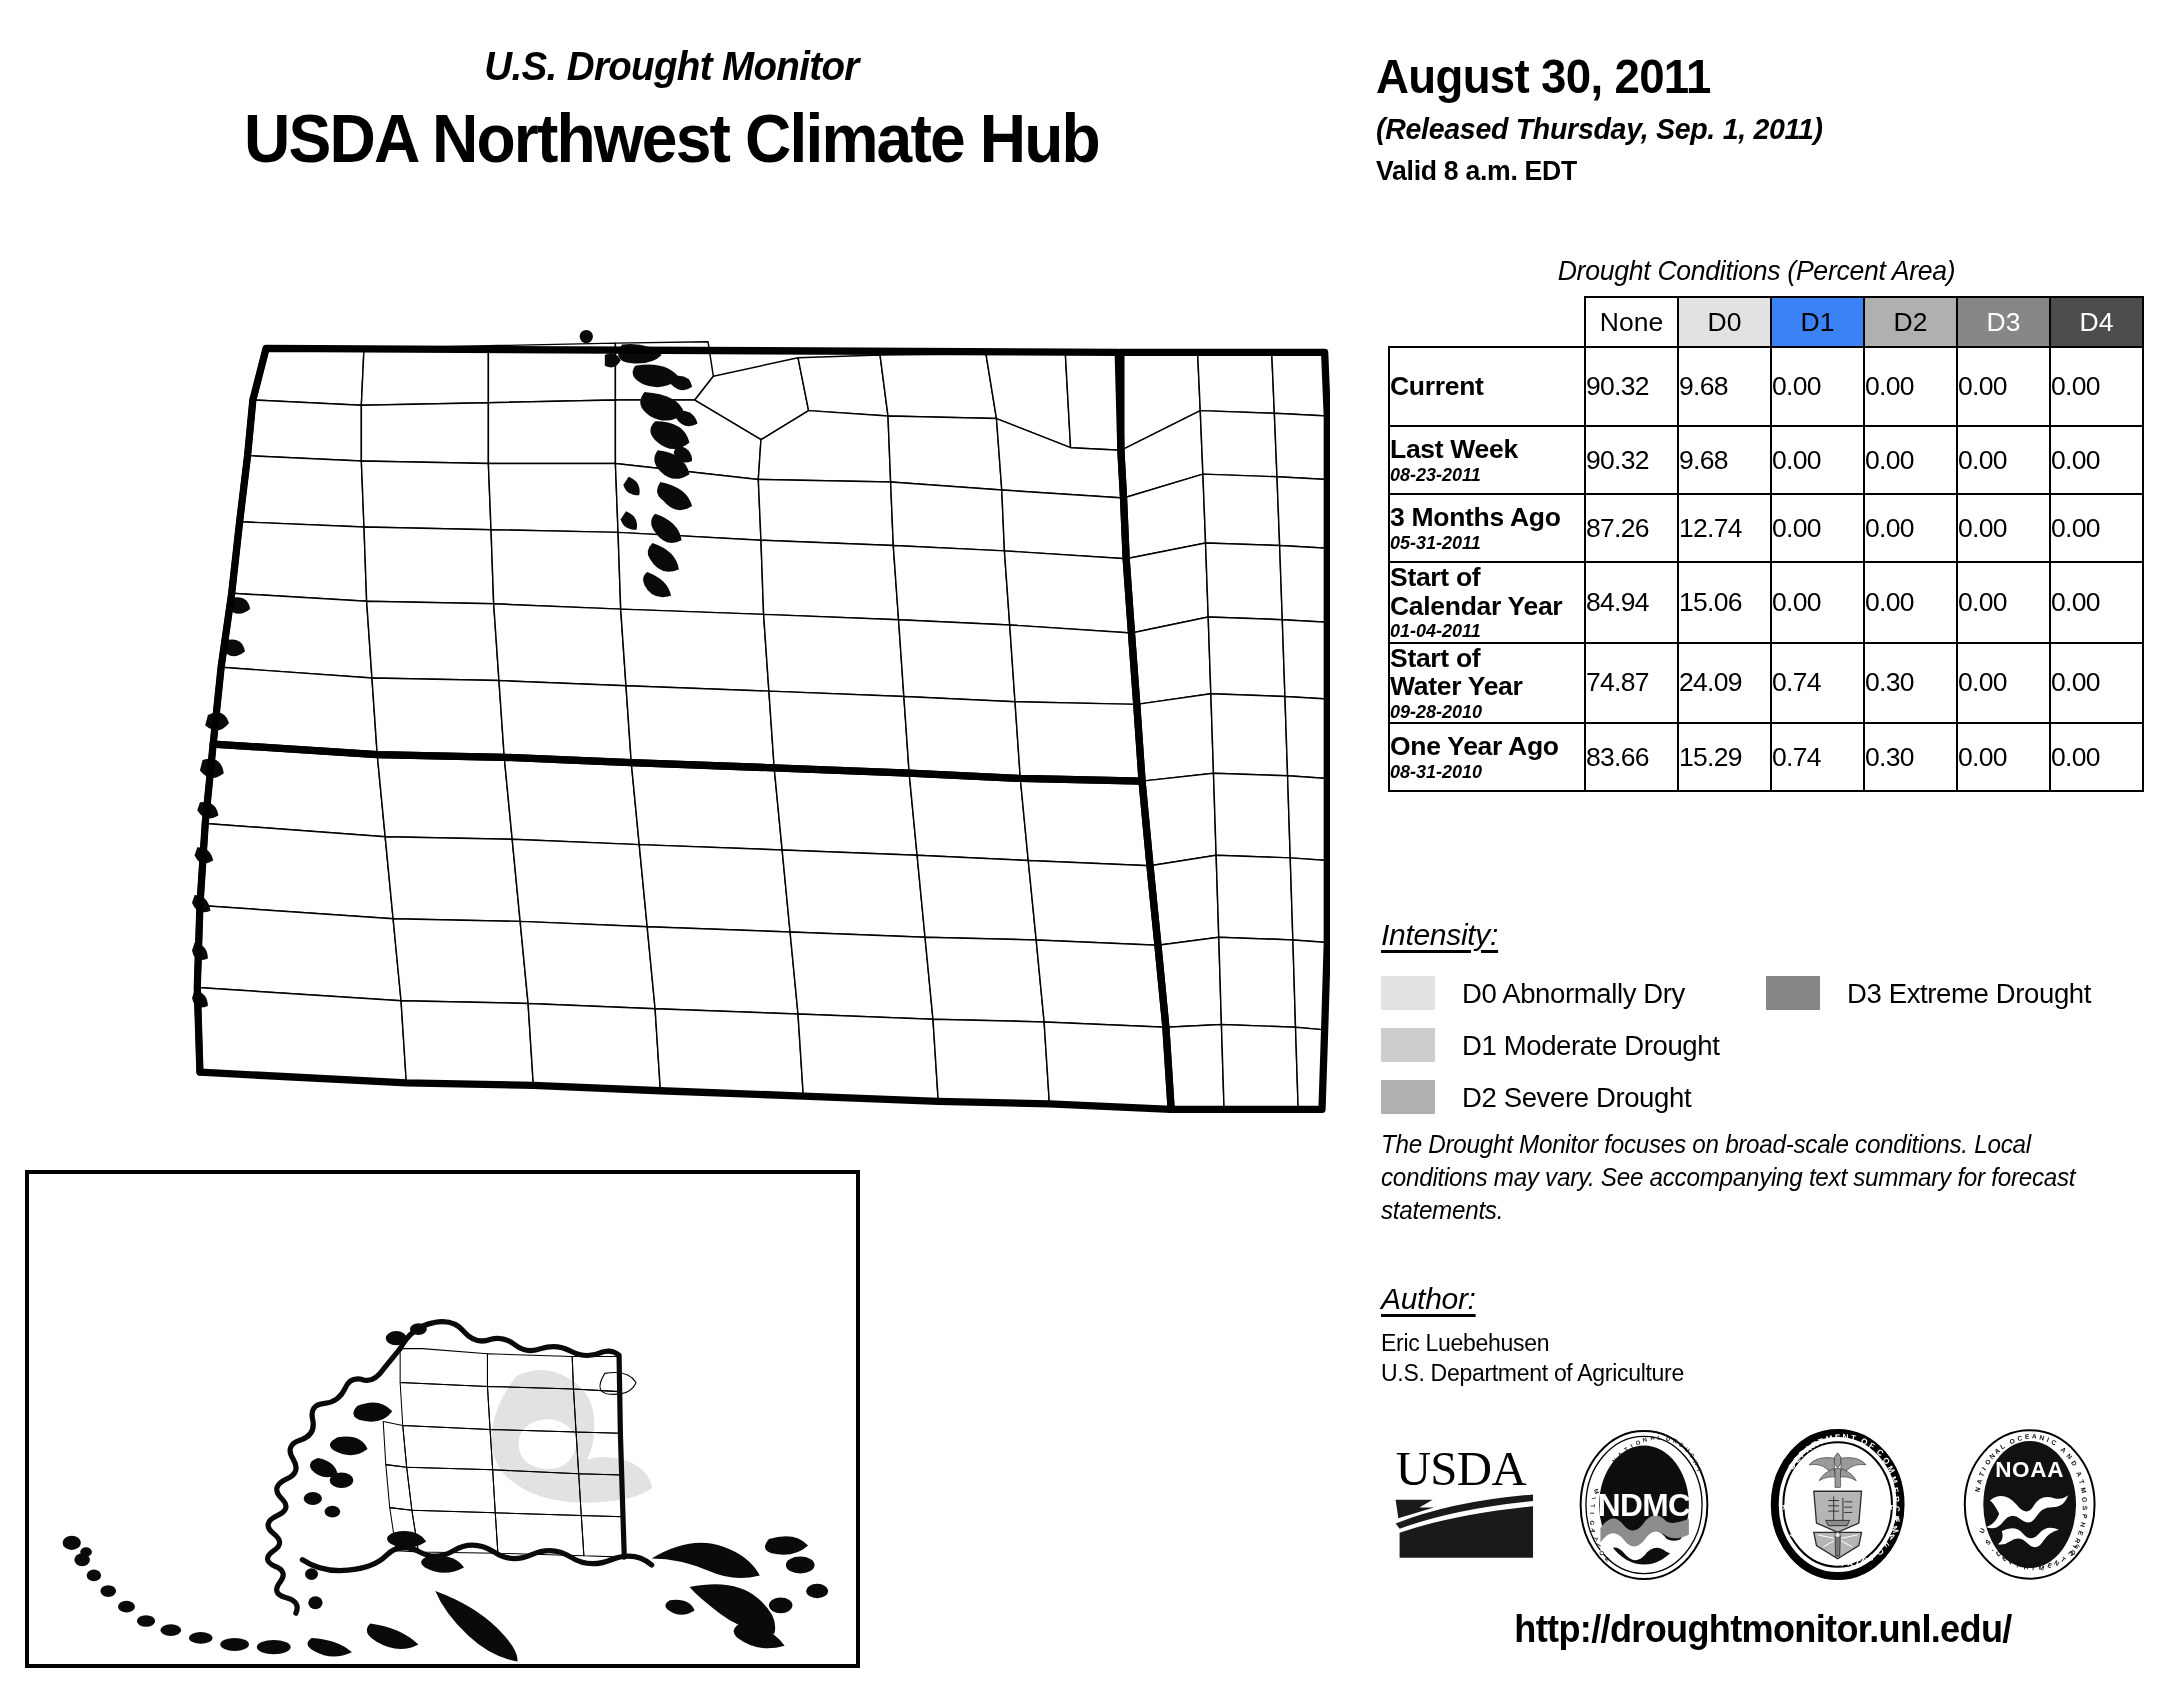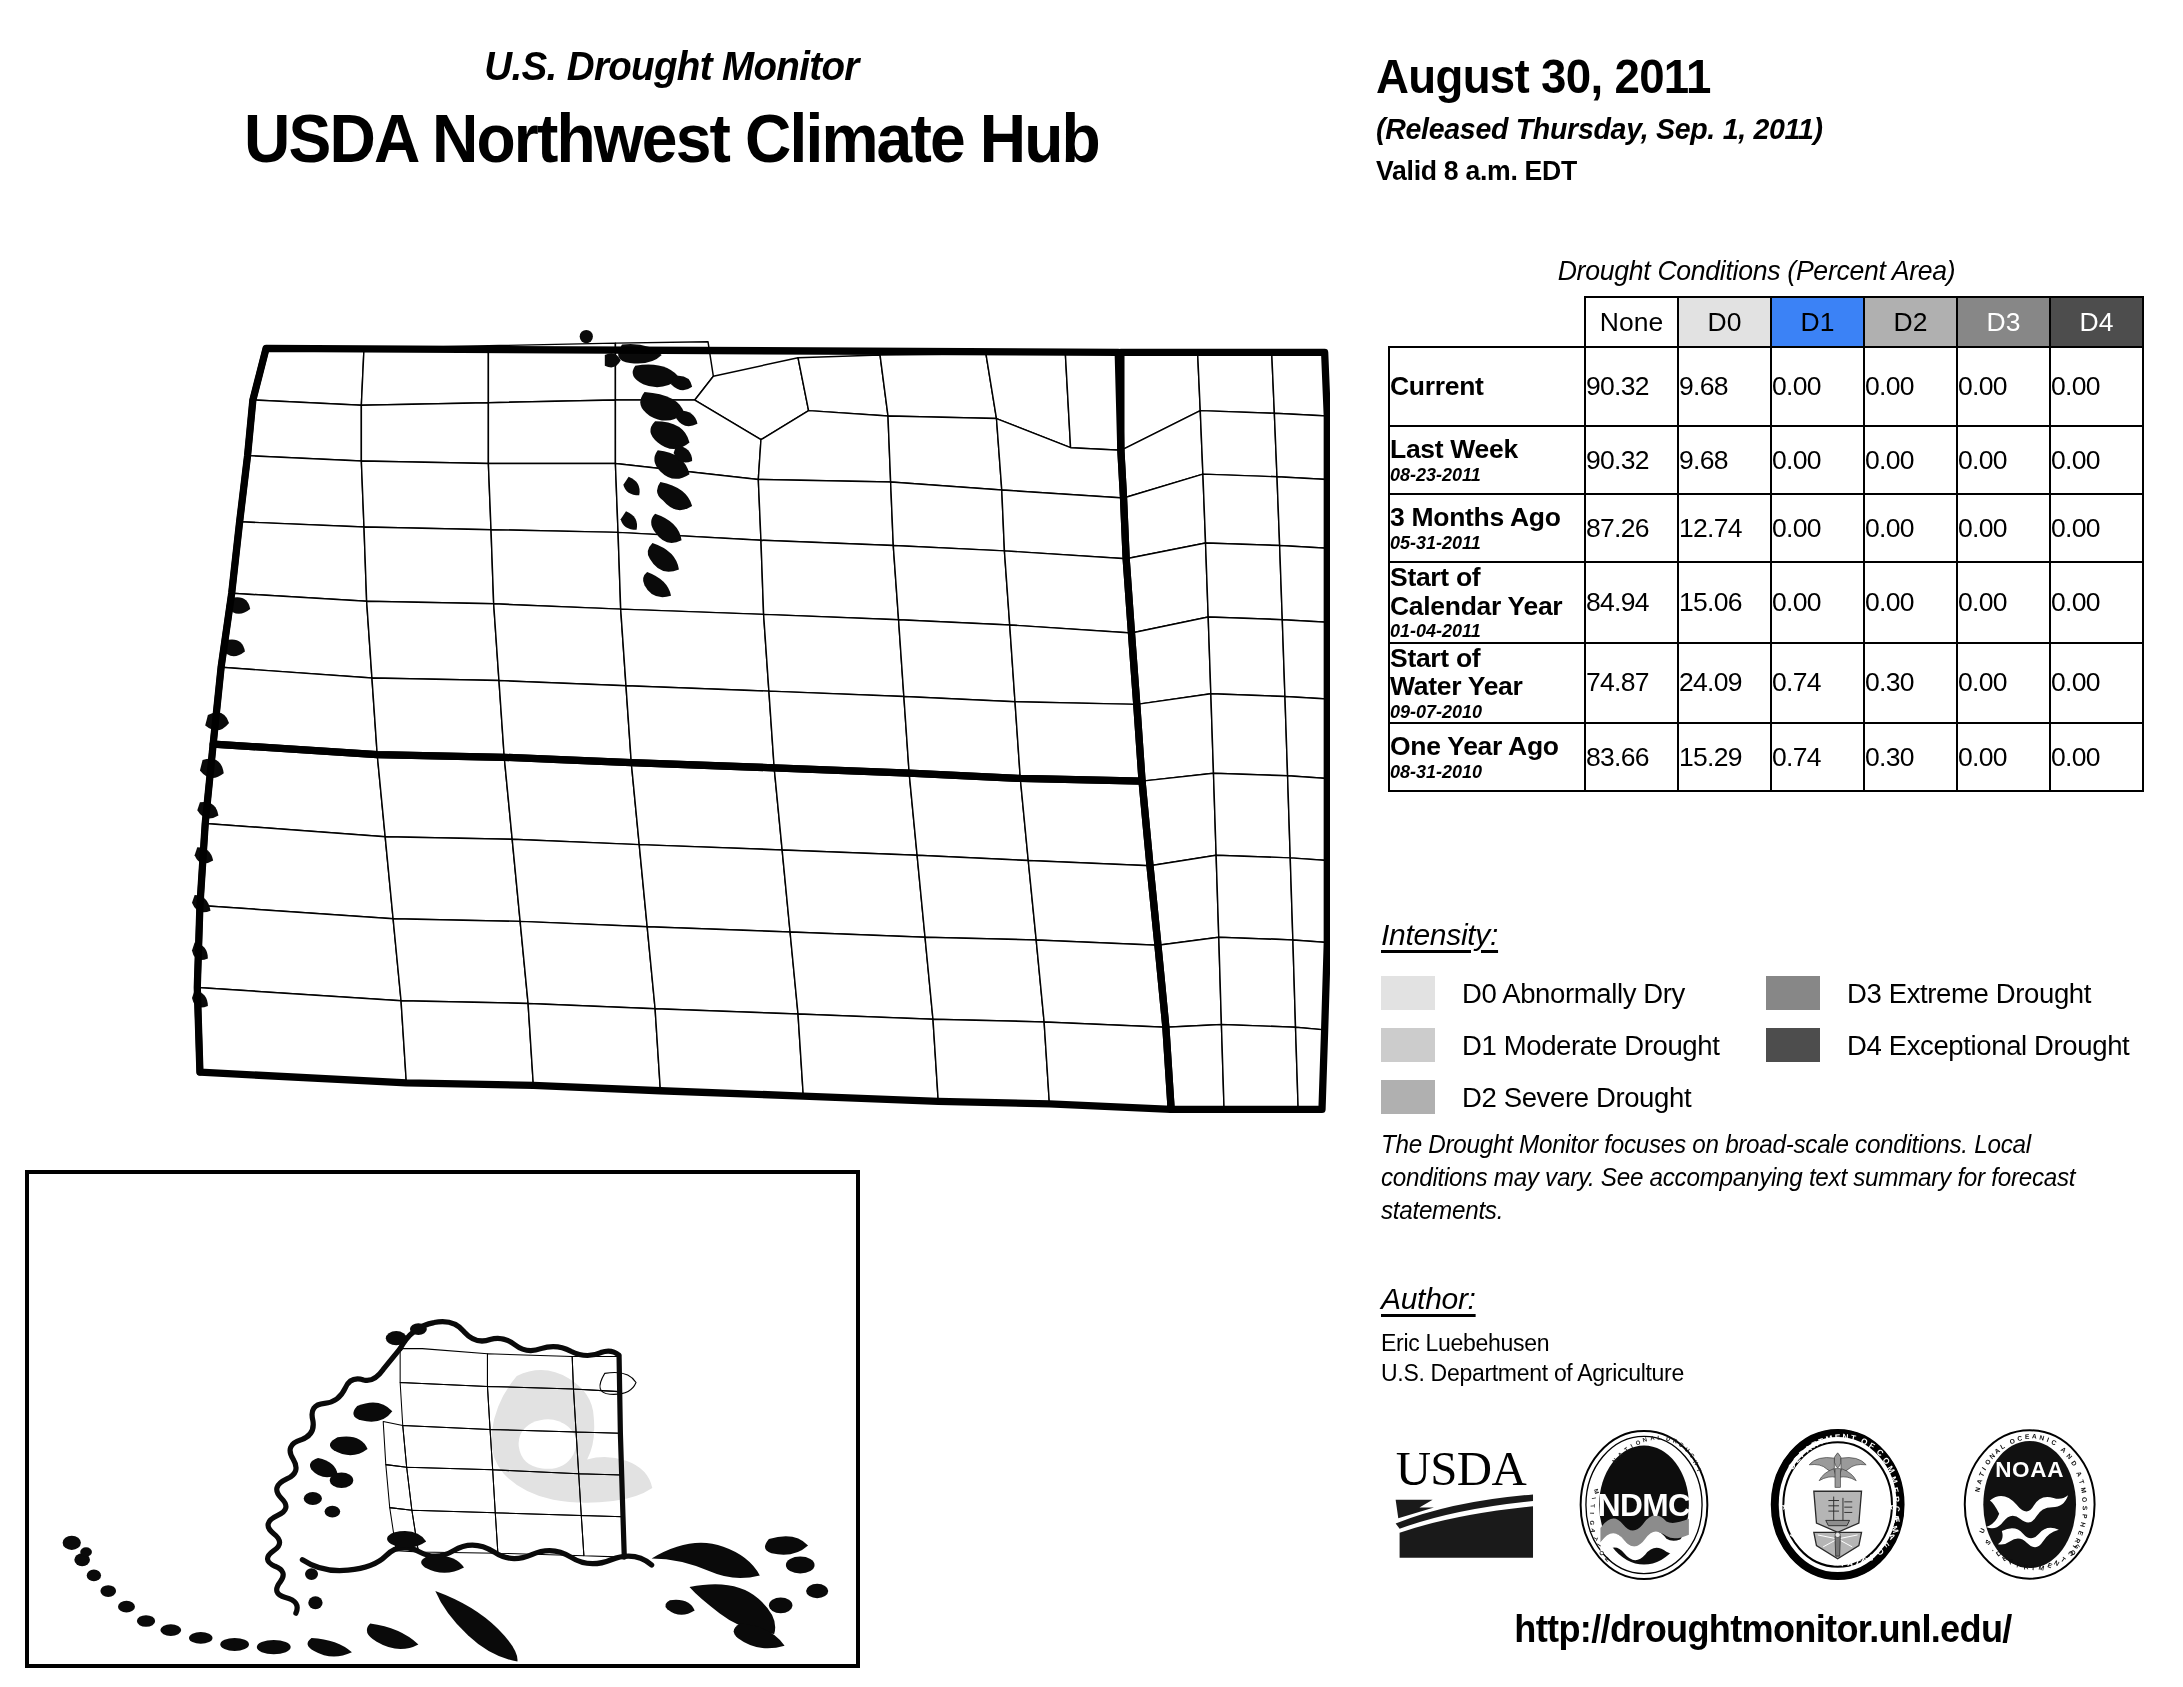--- a/index.html
+++ b/index.html
@@ -172,21 +172,21 @@
       <tr class="r-std">
         <td class="rowlabel">Start of<br>Calendar Year<span class="sub">01-04-2011</span></td>
         <td class="num">84.94</td>
         <td class="num">15.06</td>
         <td class="num">0.00</td>
         <td class="num">0.00</td>
         <td class="num">0.00</td>
         <td class="num">0.00</td>
       </tr>
       <tr class="r-std">
-        <td class="rowlabel">Start of<br>Water Year<span class="sub">09-07-2010</span></td>
+        <td class="rowlabel">Start of<br>Water Year<span class="sub">09-28-2010</span></td>
         <td class="num">74.87</td>
         <td class="num">24.09</td>
         <td class="num">0.74</td>
         <td class="num">0.30</td>
         <td class="num">0.00</td>
         <td class="num">0.00</td>
       </tr>
       <tr class="r-std">
         <td class="rowlabel">One Year Ago<span class="sub">08-31-2010</span></td>
         <td class="num">83.66</td>
@@ -212,24 +212,20 @@
       </div>
       <div class="leg-row">
         <span class="swatch" style="background: rgb(176, 176, 176);"></span>
         <span class="leg-label">D2 Severe Drought</span>
       </div>
     </div>
   <div class="leg-col right" id="legend-right">
       <div class="leg-row">
         <span class="swatch" style="background: rgb(135, 135, 135);"></span>
         <span class="leg-label">D3 Extreme Drought</span>
-      </div>
-      <div class="leg-row">
-        <span class="swatch" style="background: rgb(77, 77, 77);"></span>
-        <span class="leg-label">D4 Exceptional Drought</span>
       </div>
     </div>
 </div>
 
 <div class="abs" id="disclaimer">The Drought Monitor focuses on broad-scale conditions. Local conditions may vary. See accompanying text summary for forecast statements.</div>
 
 <div class="abs" id="author-head">Author:</div>
 <div class="abs" id="author-lines">
   <div>Eric Luebehusen</div>
   <div>U.S. Department of Agriculture</div>

